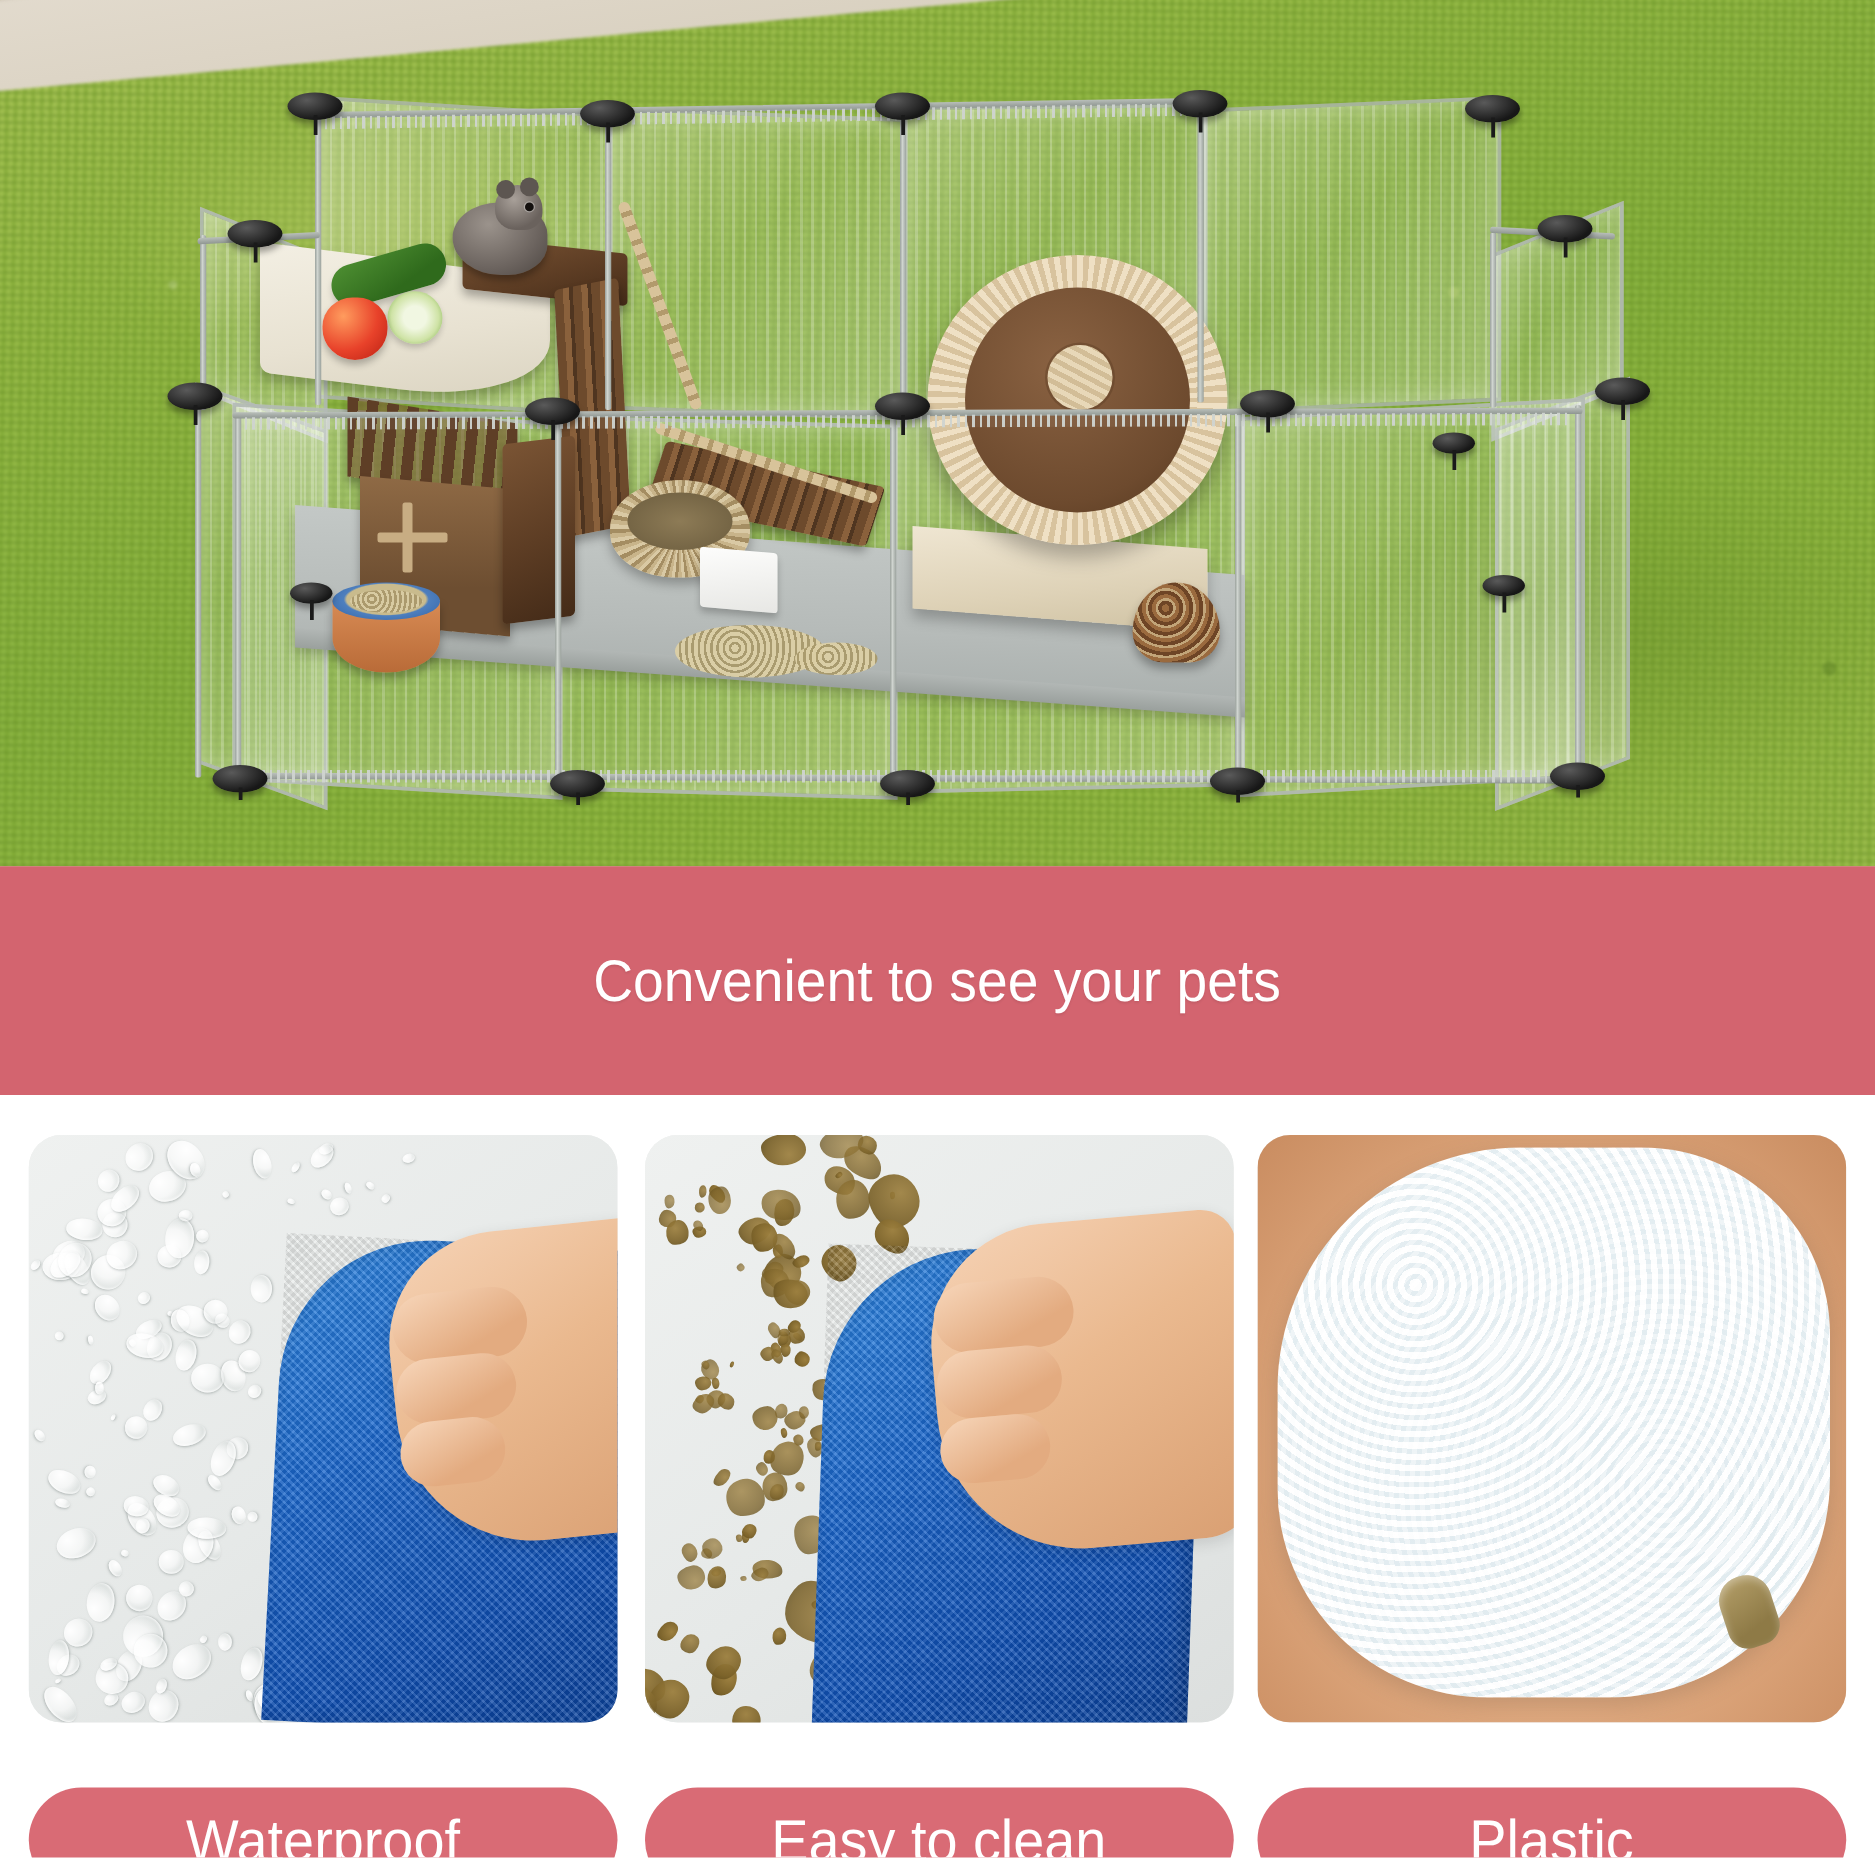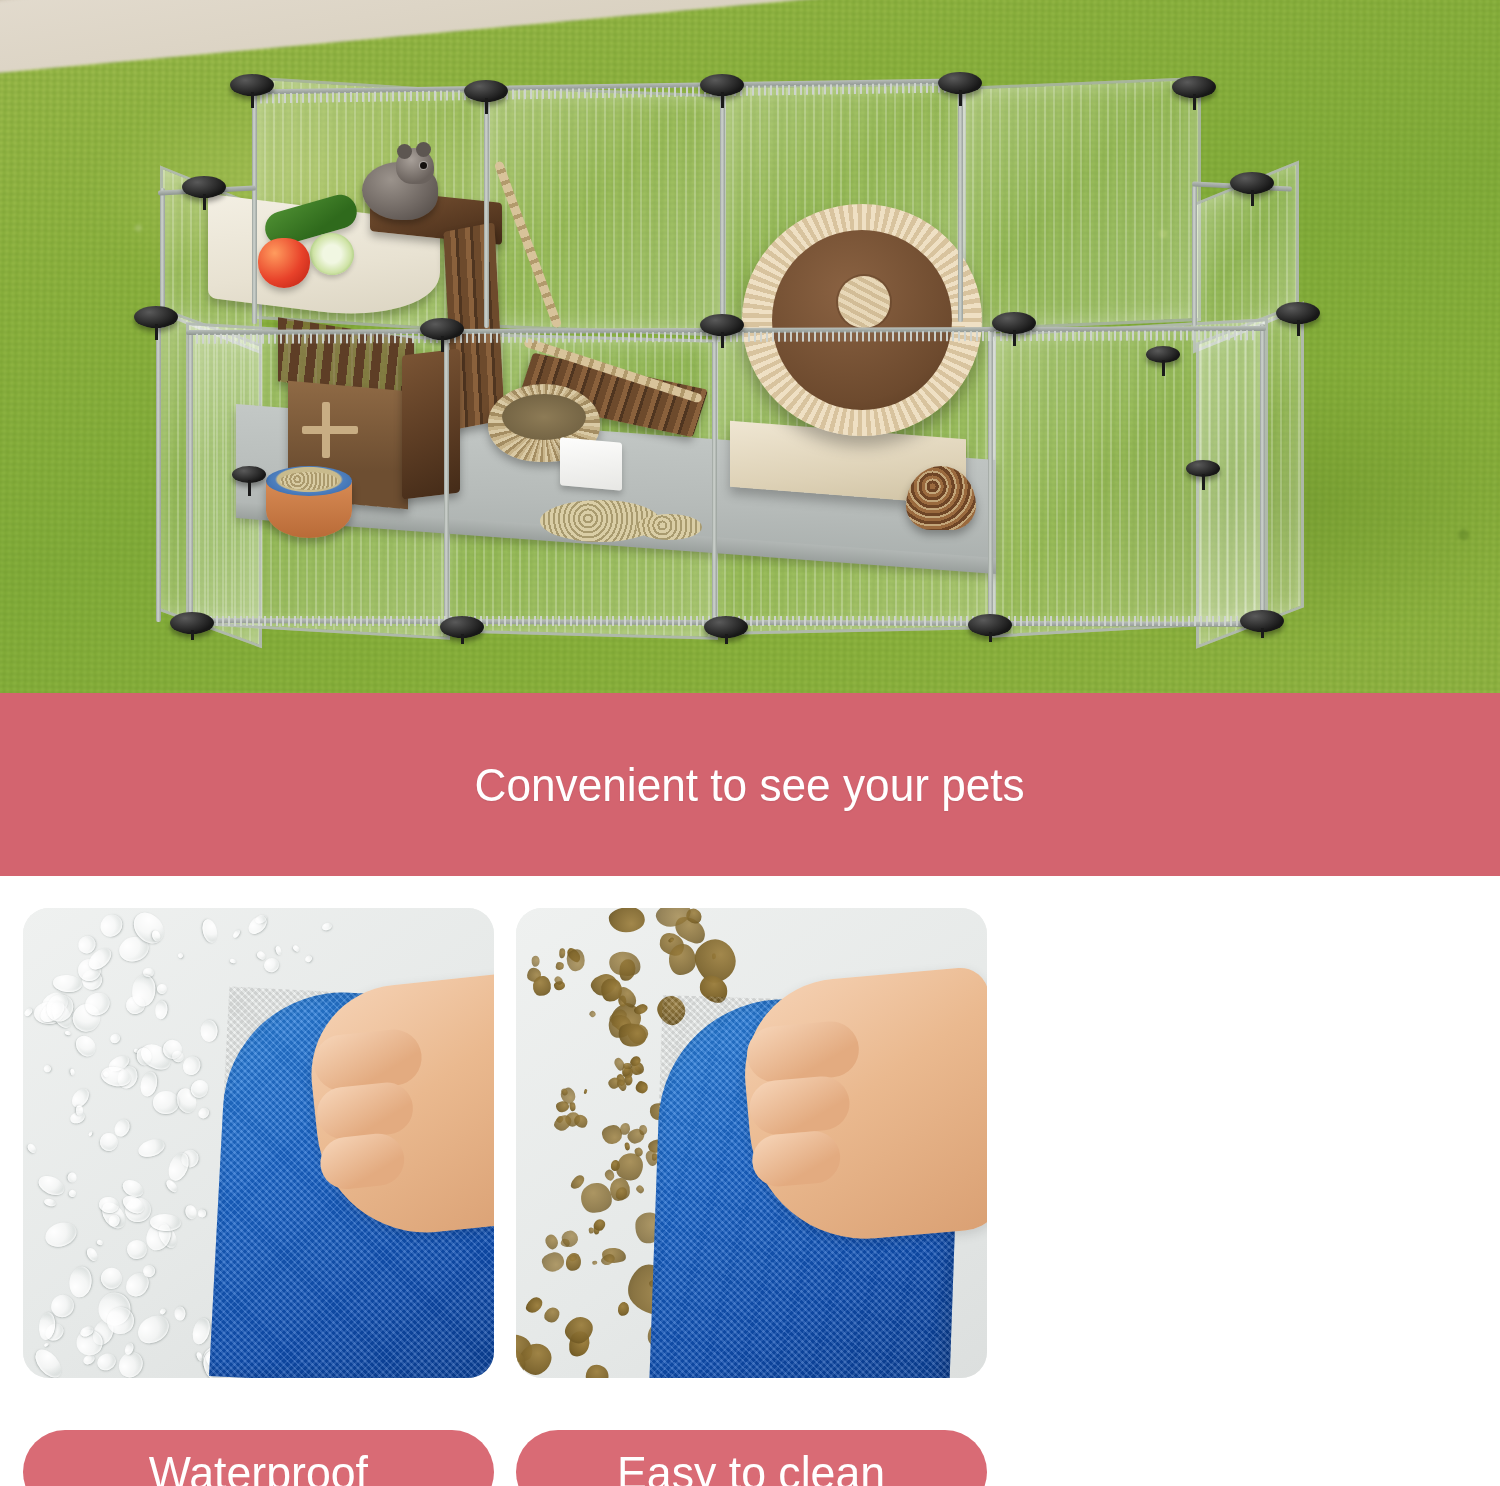--- a/index.html
+++ b/index.html
@@ -732,13 +732,23 @@
         <div class="finger" style="left:4px;top:42px;width:112px;height:56px;"></div>
         <div class="finger" style="left:2px;top:96px;width:100px;height:54px;"></div>
         <div class="finger" style="left:0px;top:150px;width:88px;height:52px;"></div>
       </div>
     </div>
     <div class="pill" style="background: rgb(217, 107, 117);">
       <span class="pill-label">Easy to clean</span>
     </div>
   </div>
 
+  <div class="feature f3">
+    <div class="photo">
+      <div class="palm"></div>
+      <div class="pellets" style="left:16px;top:10px;width:442px;height:440px;border-radius:44% 34% 40% 38%;"></div>
+      <div class="nail" style="left:372px;top:352px;"></div>
+    </div>
+    <div class="pill" style="background: rgb(217, 107, 117);">
+      <span class="pill-label">Plastic</span>
+    </div>
+  </div>
 </div>
 
 </body></html>

